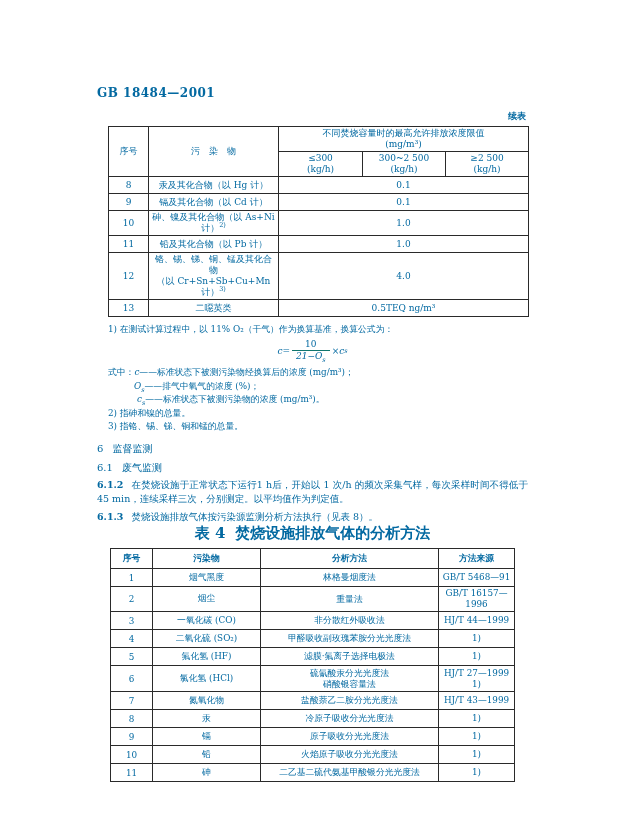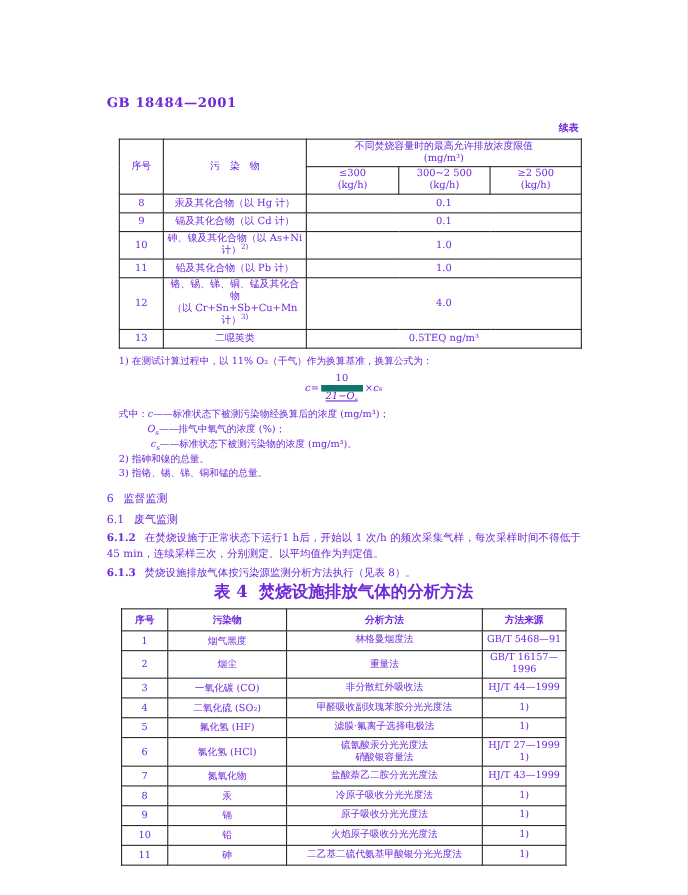--- a/index.html
+++ b/index.html
@@ -1,20 +1,20 @@
 <!DOCTYPE html>
 <html><head>
 <meta charset="utf-8">
 <style>
   html,body{margin:0;padding:0;background:#e8e8e8;}
   .page{
     position:relative;
     width:625px;height:814px;
     background:#ffffff;
-    color:#6d28d9;
+    color:#0369a1;
     font-family:"DejaVu Serif","Liberation Serif",serif;
     overflow:hidden;
   }
   .content{position:absolute;left:97px;top:86px;width:431px;}
 
   .docnum{font-size:12px;font-weight:bold;letter-spacing:.5px;}
   .contlabel{font-size:9px;font-weight:bold;text-align:right;margin-top:10px;padding-right:2px;}
 
   table{border-collapse:collapse;table-layout:fixed;}
   th,td{border:1px solid #2a2a2a;font-weight:normal;text-align:center;vertical-align:middle;padding:1px 2px;box-sizing:border-box;}
@@ -30,21 +30,21 @@
   sup{font-size:6.5px;line-height:0;}
   sub{font-size:6.5px;line-height:0;}
 
   
   .note{font-size:8.8px;line-height:13px;margin-left:11px;}
   .note1{margin-top:6px;}
   .formula{display:flex;justify-content:center;align-items:center;font-size:9px;margin:3px 0 4px 0;}
   .formula .var{font-style:italic;}
   .frac{display:inline-flex;flex-direction:column;align-items:center;margin:0 2px;}
   .frac .num{padding:0 4px;line-height:11px;}
-  .frac .den{border-top:6px solid #0f766e;padding:0 4px;line-height:11px;text-decoration:underline;}
+  .frac .den{border-top:1px solid #0f766e;padding:0 4px;line-height:11px;}
   .def{font-size:8.8px;line-height:13.5px;display:flex;}
   .def .sym{font-style:italic;white-space:pre;}
   .def.d1{margin-left:11px;}
   .def.d2{margin-left:37px;}
   .def.d3{margin-left:40px;}
 
   
   .sechead{font-size:10px;font-weight:normal;margin:0;line-height:14px;}
   .sechead.s1{margin-top:9px;}
   .sechead.s2{margin-top:5px;}

